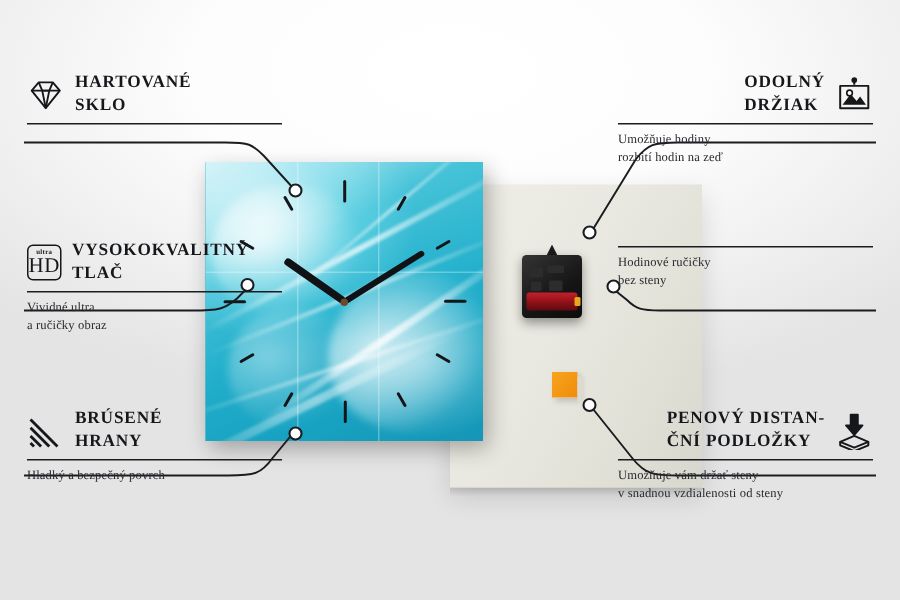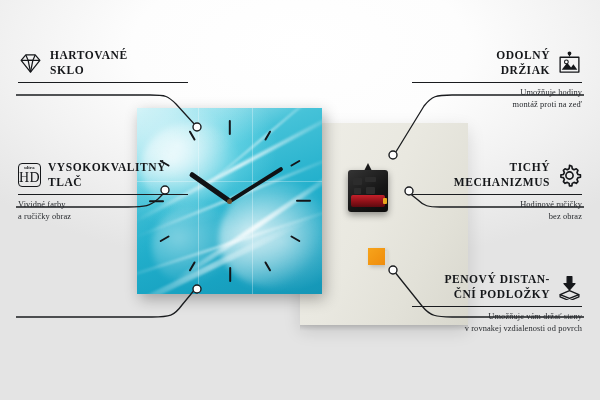--- a/index.html
+++ b/index.html
@@ -112,21 +112,21 @@
     color:#15171a; line-height:1.32; text-transform:uppercase;
   }
   .feat .rule { height:1px; background:#1a1c1f; margin:4px 0 4px; }
   .feat .desc { font-size:8.4px; color:#26292d; line-height:1.42; letter-spacing:.1px; }
 
   .feat.left { left:18px; }
   .feat.left .head { justify-content:flex-start; }
   .feat.left .title, .feat.left .desc { text-align:left; }
   .feat.right { right:18px; }
   .feat.right .head { justify-content:flex-end; flex-direction:row; }
-  .feat.right .title, .feat.right .desc { text-align:right; }
+  .feat.right .title, .feat.right .desc { }
 
   .ico { width:25px; height:25px; flex:0 0 25px; display:block; }
   .ico svg { width:100%; height:100%; display:block; }
 
   .f1 { top:48px; }
   .f2 { top:160px; }
   .f3 { top:272px; }
 
   .hdbadge {
     width:23px; height:24px; border:1.6px solid #15171a; border-radius:4px;
@@ -233,69 +233,75 @@
 
   <div class="feat left f2">
     <div class="head">
       <span class="hdbadge">
         <span class="u">ultra</span>
         <span class="hd">HD</span>
       </span>
       <span class="title"><span>VYSOKOKVALITNÝ</span><br><span>TLAČ</span></span>
     </div>
     <div class="rule"></div>
-    <div class="desc"><span>Vividné farby</span><br><span>a ručičky obraz</span></div>
-  </div>
-
+    <div class="desc"><span>Vividné ultra</span><br><span>a ručičky obraz</span></div>
+  </div>
+
+  <div class="feat left f3">
+    <div class="head">
+      <span class="ico">
+        <svg viewBox="0 0 32 32">
+            <g stroke="#15171a" stroke-width="2.4" stroke-linecap="butt">
+          <line x1="3" y1="6" x2="26" y2="29"></line>
+          <line x1="3" y1="13" x2="19" y2="29"></line>
+          <line x1="3" y1="20" x2="12" y2="29"></line>
+          <line x1="3" y1="26" x2="6" y2="29"></line>
+        </g>
+          </svg>
+      </span>
+      <span class="title"><span>BRÚSENÉ</span><br><span>HRANY</span></span>
+    </div>
+    <div class="rule"></div>
+    <div class="desc"><span>Hladký a bezpečný povrch</span></div>
+  </div>
 
   <div class="feat right f1">
     <div class="head">
       <span class="title"><span>ODOLNÝ</span><br><span>DRŽIAK</span></span>
       <span class="ico">
         <svg viewBox="0 0 32 32">
             <g fill="none" stroke="#15171a" stroke-width="1.7" stroke-linejoin="round">
           <path d="M16 2 L16 7"></path>
               <circle cx="16" cy="3" r="1.6" fill="#15171a"></circle>
           <rect x="4" y="8" width="24" height="19"></rect>
           <path d="M6 24 L13 15 L18 21 L21 17 L26 24 Z" fill="#15171a" stroke="none"></path>
           <circle cx="12" cy="14" r="2.4" fill="#fff" stroke="#15171a" stroke-width="1.4"></circle>
         </g>
           </svg>
       </span>
     </div>
     <div class="rule"></div>
-    <div class="desc"><span>Umožňuje hodiny</span><br><span>montáž proti na zeď</span></div>
+    <div class="desc"><span>Umožňuje hodiny</span><br><span>rozbití hodin na zeď</span></div>
   </div>
 
   <div class="feat right f2">
-    <div class="head">
-      <span class="title"><span>TICHÝ</span><br><span>MECHANIZMUS</span></span>
-      <span class="ico">
-        <svg viewBox="0 0 32 32">
-            <g fill="none" stroke="#15171a" stroke-width="2.1" stroke-linejoin="round">
-          <path d="M16 3 l3 1.2 .5 3.1 2.3 1.3 2.9-1.2 2.1 2.1 -1.2 2.9 1.3 2.3 3.1 .5 0 3 -3.1 .5 -1.3 2.3 1.2 2.9 -2.1 2.1 -2.9-1.2 -2.3 1.3 -.5 3.1 -3 0 -.5-3.1 -2.3-1.3 -2.9 1.2 -2.1-2.1 1.2-2.9 -1.3-2.3 -3.1-.5 0-3 3.1-.5 1.3-2.3 -1.2-2.9 2.1-2.1 2.9 1.2 2.3-1.3 .5-3.1 z"></path>
-          <circle cx="16" cy="16" r="4.6"></circle>
-        </g>
-          </svg>
-      </span>
-    </div>
-    <div class="rule"></div>
-    <div class="desc"><span>Hodinové ručičky</span><br><span>bez obraz</span></div>
+    <div class="rule"></div>
+    <div class="desc"><span>Hodinové ručičky</span><br><span>bez steny</span></div>
   </div>
 
   <div class="feat right f3">
     <div class="head">
       <span class="title"><span>PENOVÝ DISTAN-</span><br><span>ČNÍ PODLOŽKY</span></span>
       <span class="ico">
         <svg viewBox="0 0 32 32">
             <g fill="none" stroke="#15171a" stroke-width="1.7" stroke-linejoin="round">
           <path d="M13 2 h6 v9 h4 l-7 8 -7-8 h4 z" fill="#15171a"></path>
           <path d="M16 20 L4 25 L16 30 L28 25 Z"></path>
           <path d="M4 25 v3 l12 5 12-5 v-3"></path>
         </g>
           </svg>
       </span>
     </div>
     <div class="rule"></div>
-    <div class="desc"><span>Umožňuje vám držať steny</span><br><span>v rovnakej vzdialenosti od povrch</span></div>
+    <div class="desc"><span>Umožňuje vám držať steny</span><br><span>v snadnou vzdialenosti od steny</span></div>
   </div>
 
 </div>
 
 </body></html>

